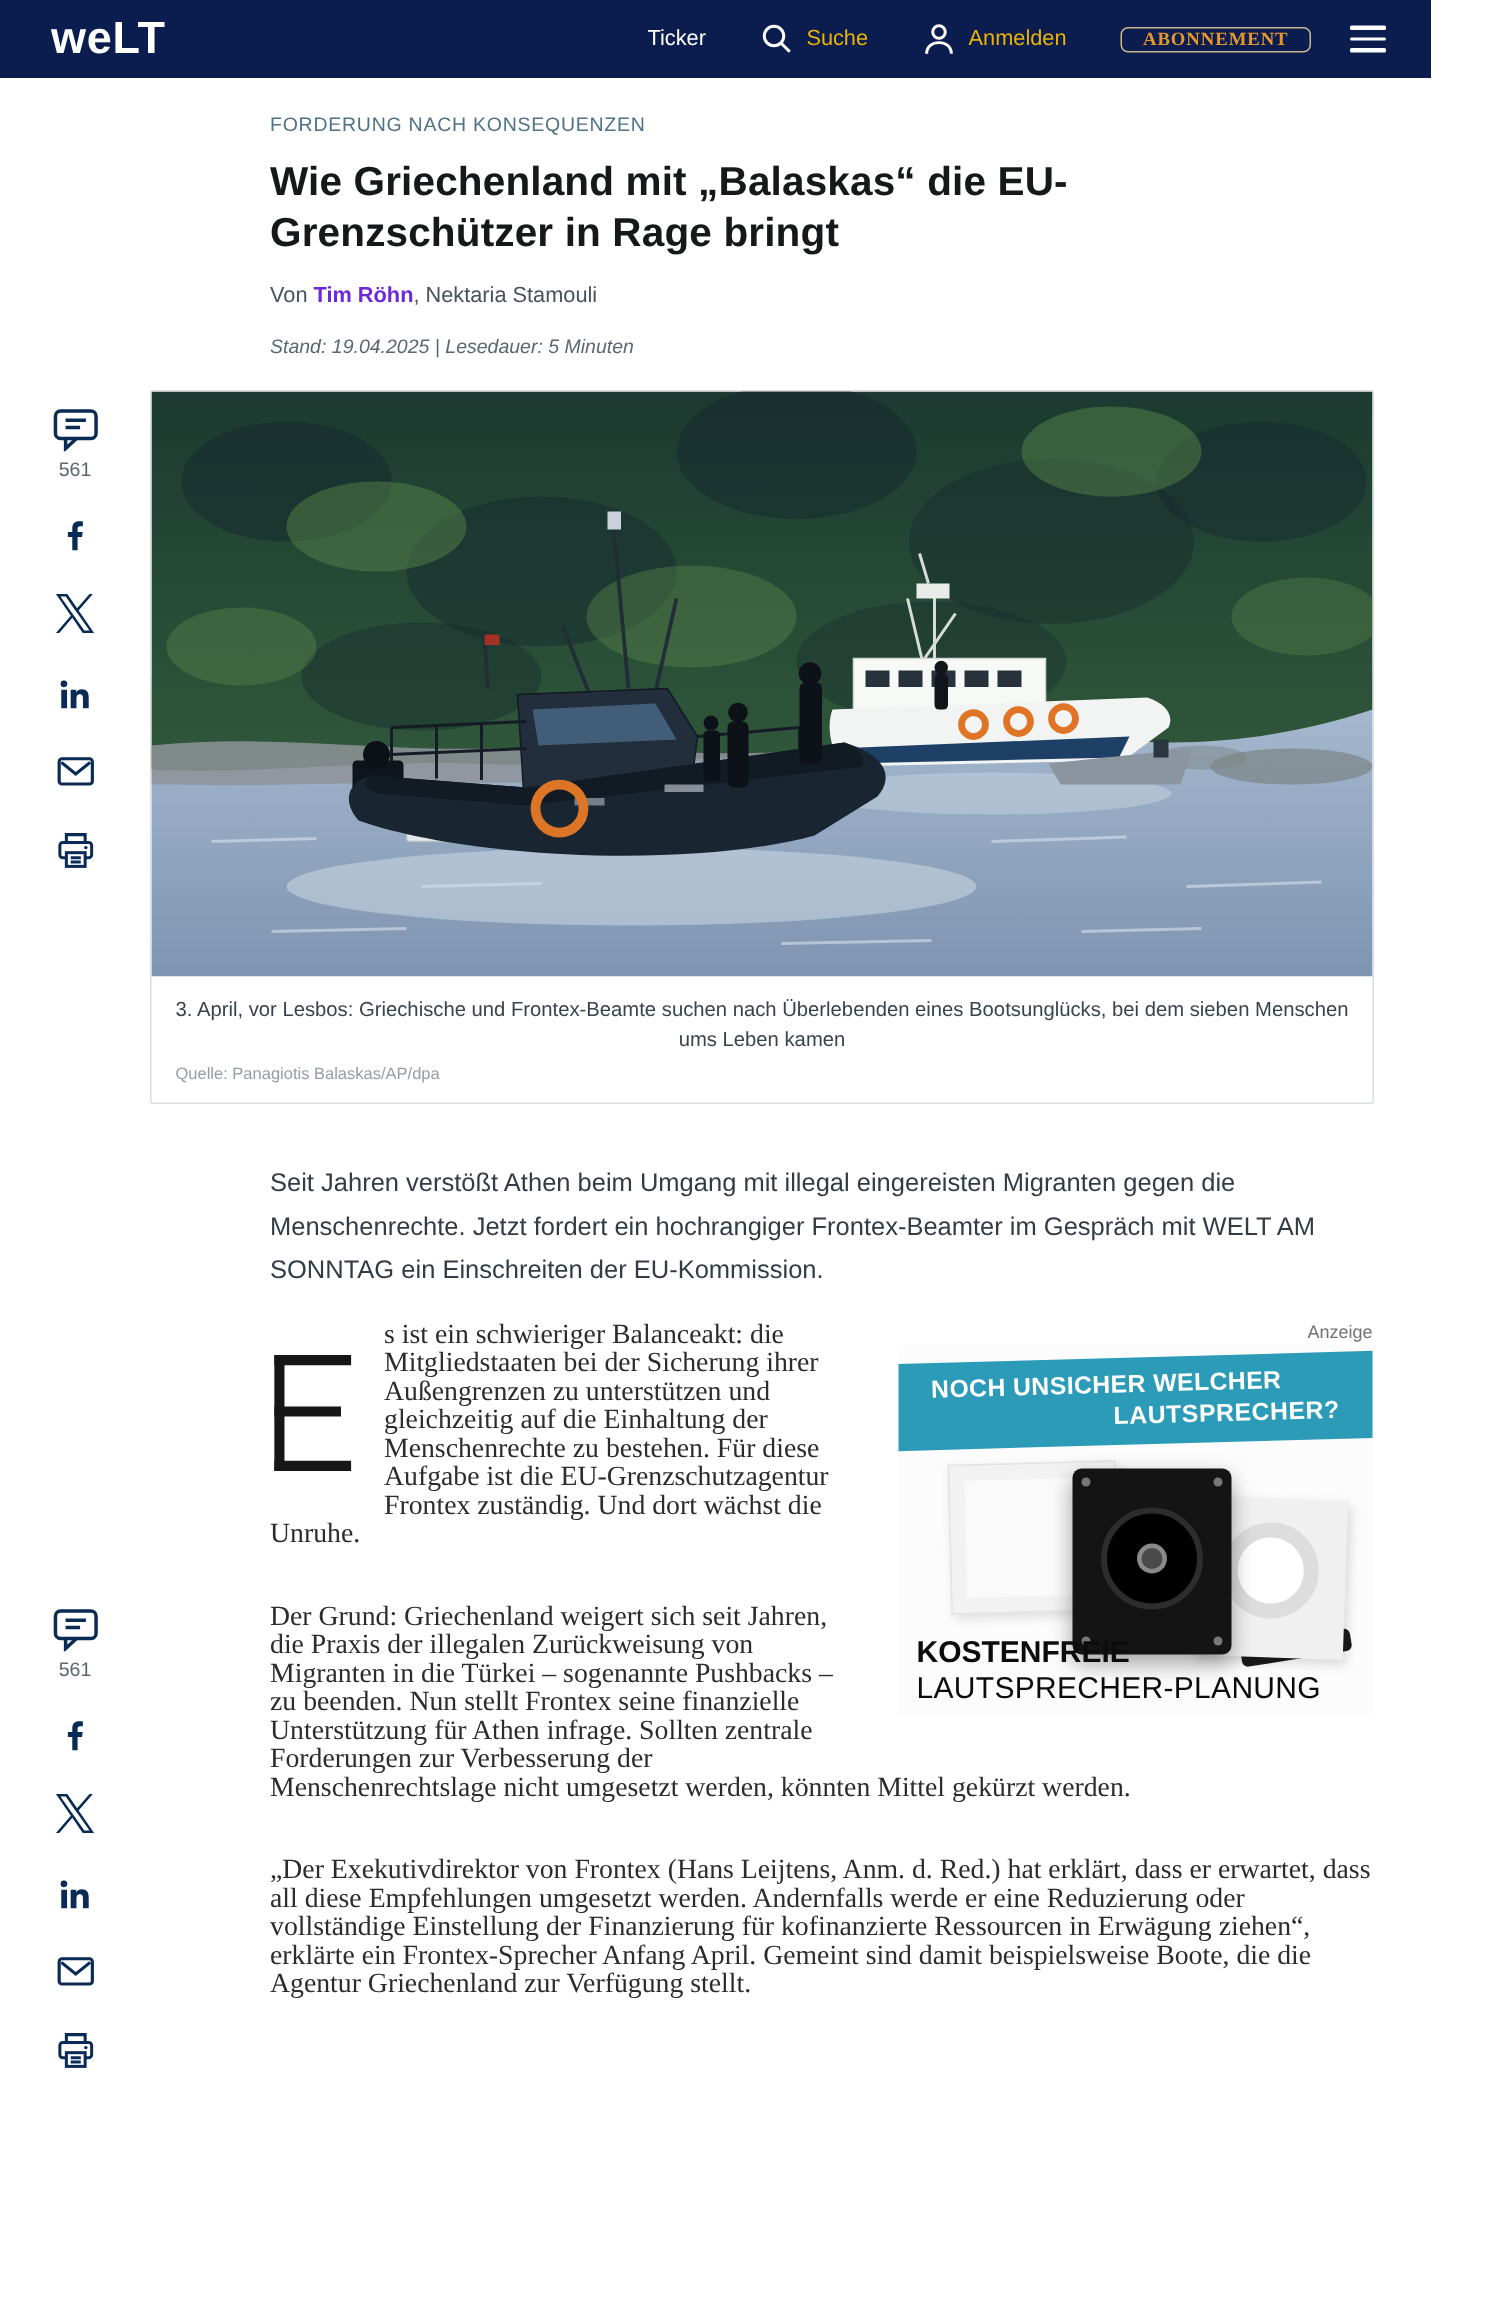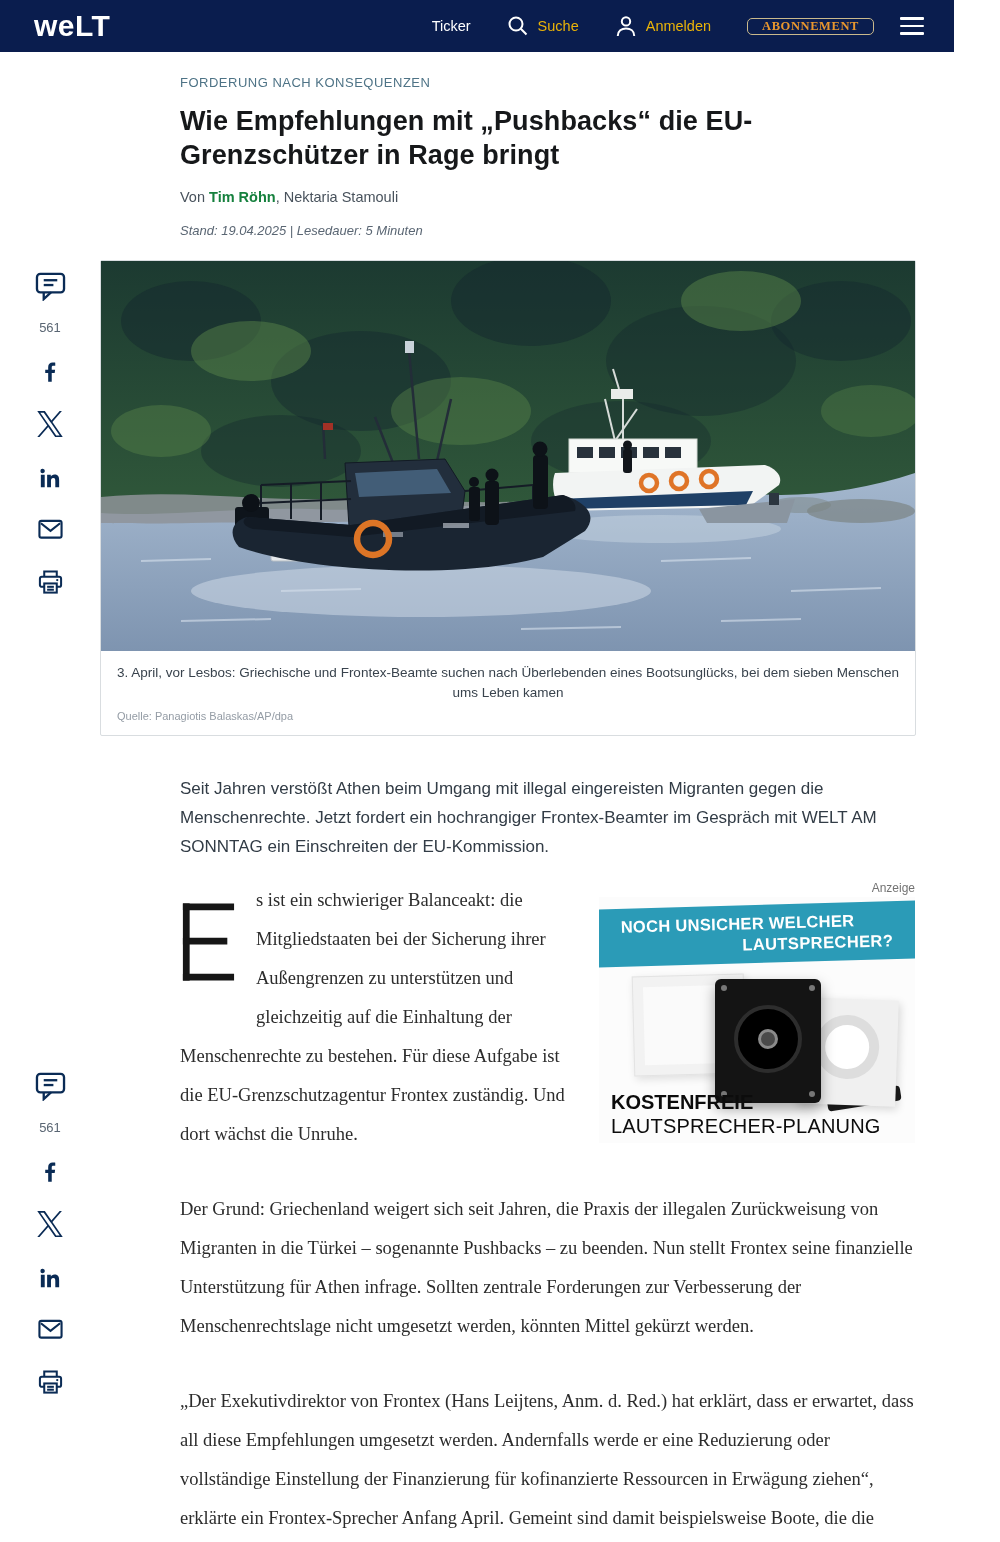--- a/index.html
+++ b/index.html
@@ -22,46 +22,46 @@
   .subscribe {
     background:transparent; border:1.5px solid #c9b98c; border-radius:5px;
     color:#e7962e; font-size:12.5px; font-weight:700; letter-spacing:.6px;
     padding:0 14px; margin-right:26px; cursor:pointer; font-family:Liberation Serif, serif;
   }
   .burger { width:24px; margin-right:30px; cursor:pointer; display:flex; flex-direction:column; gap:5px; }
   .burger span { display:block; height:2.6px; background:#fff; border-radius:1px; }
 
   
   .rail { position:absolute; left:26px; width:48px; display:flex; flex-direction:column; align-items:center; z-index:10; }
-  .rail .item { margin-bottom:27px; cursor:pointer; display:flex; flex-direction:column; align-items:center;gap:15px; }
+  .rail .item { margin-bottom:27px; cursor:pointer; display:flex; flex-direction:column; align-items:center; }
   .rail .item.comments { margin-bottom:23px; }
   .rail .count { font-size:13px; color:#5a6673; margin-top:4px; }
   .icnavy { color:#0a2b55; }
 
   
   main { position:absolute; left:180px; top:52px; width:735px; }
   .kicker { margin-top:23px; font-size:13px; letter-spacing:.5px; color:#4e7386; }
   h1 { margin-top:14px; font-size:27px; line-height:34px; font-weight:700; color:#16181a; letter-spacing:.1px; }
   .byline { margin-top:17px; font-size:14.5px; color:#48525c; }
-  .byline b { color:#15803d; }
+  .byline b { color:#6d28d9; }
   .standline { margin-top:18px; font-size:13px; color:#5a6673;font-style:italic; }
 
   
   figure { margin-top:22px; margin-left:-80px; width:816px; border:1px solid #d9dde0; border-radius:2px; background:#fff; }
   .hero { display:block; width:814px; height:390px; }
   figcaption { padding:12px 16px 13px; }
   .cap { font-size:13.5px; line-height:1.5; color:#39434d;text-align:center; }
   .src { font-size:11px; color:#949ca5; margin-top:6px; }
 
   
   .lead { margin-top:38px; font-size:17px; line-height:29px; color:#323c46; }
   .article-body { margin-top:20px; }
   .bodyp {
     font-family:"Liberation Serif","DejaVu Serif",serif;
-    font-size:18.5px; line-height:39px; color:#2c2c2c;
+    font-size:18.5px; line-height:19px; color:#2c2c2c;
   }
   .bodyp + .bodyp { margin-top:36px; }
   .dropwrap { float:left; margin:5px 20px 0 0; }
 
   
   .adwrap { float:right; width:316px; margin:0 0 40px 26px; }
   .adlabel { text-align:right; font-size:12px; color:#737373; margin-bottom:2px; font-family:"Liberation Sans",sans-serif; }
   .adbox { position:relative; width:316px; height:246px; background:#fcfcfc; overflow:hidden; cursor:pointer; }
   .adband {
     position:absolute; left:-8px; right:-8px; top:8px; height:58px;
@@ -196,21 +196,21 @@
       <rect x="7.5" y="15" width="13" height="9.5" fill="#ffffff"></rect>
       <line x1="10.5" y1="18.5" x2="17.5" y2="18.5"></line>
         <line x1="10.5" y1="21.5" x2="17.5" y2="21.5"></line>
     </svg>
   </div>
 </aside>
 
 <main>
   <div class="kicker">FORDERUNG NACH KONSEQUENZEN</div>
   <h1>
-    <span style="display:block">Wie Empfehlungen mit „Pushbacks“ die EU-</span>
+    <span style="display:block">Wie Griechenland mit „Balaskas“ die EU-</span>
     <span style="display:block">Grenzschützer in Rage bringt</span>
   </h1>
   <div class="byline"><span>Von </span><b>Tim Röhn</b><span>, Nektaria Stamouli</span></div>
   <div class="standline">Stand: 19.04.2025  |  Lesedauer: 5 Minuten</div>
 
   <figure>
     <svg class="hero" viewBox="0 0 814 390" preserveAspectRatio="none">
       <defs>
         <linearGradient id="hillG" x1="0" y1="0" x2="0" y2="1">
           <stop offset="0" stop-color="#1c3a31"></stop>

